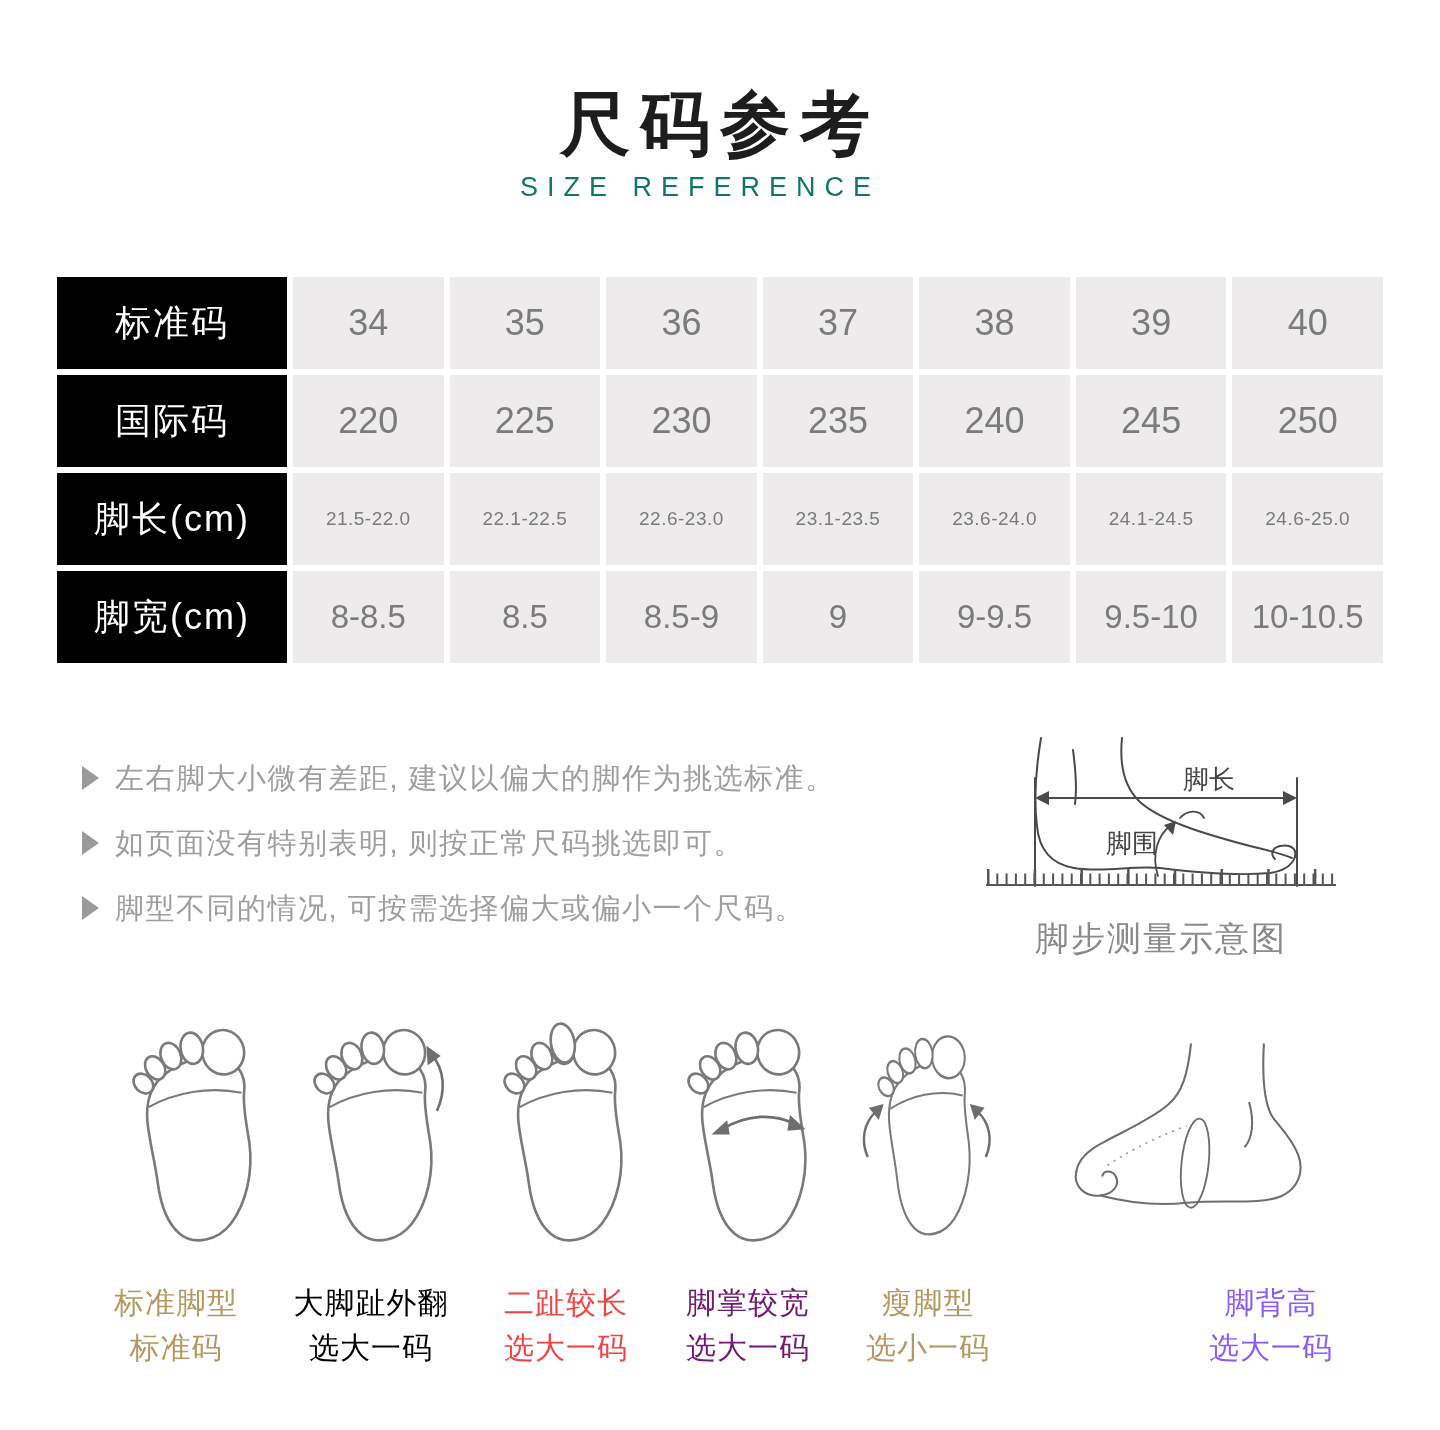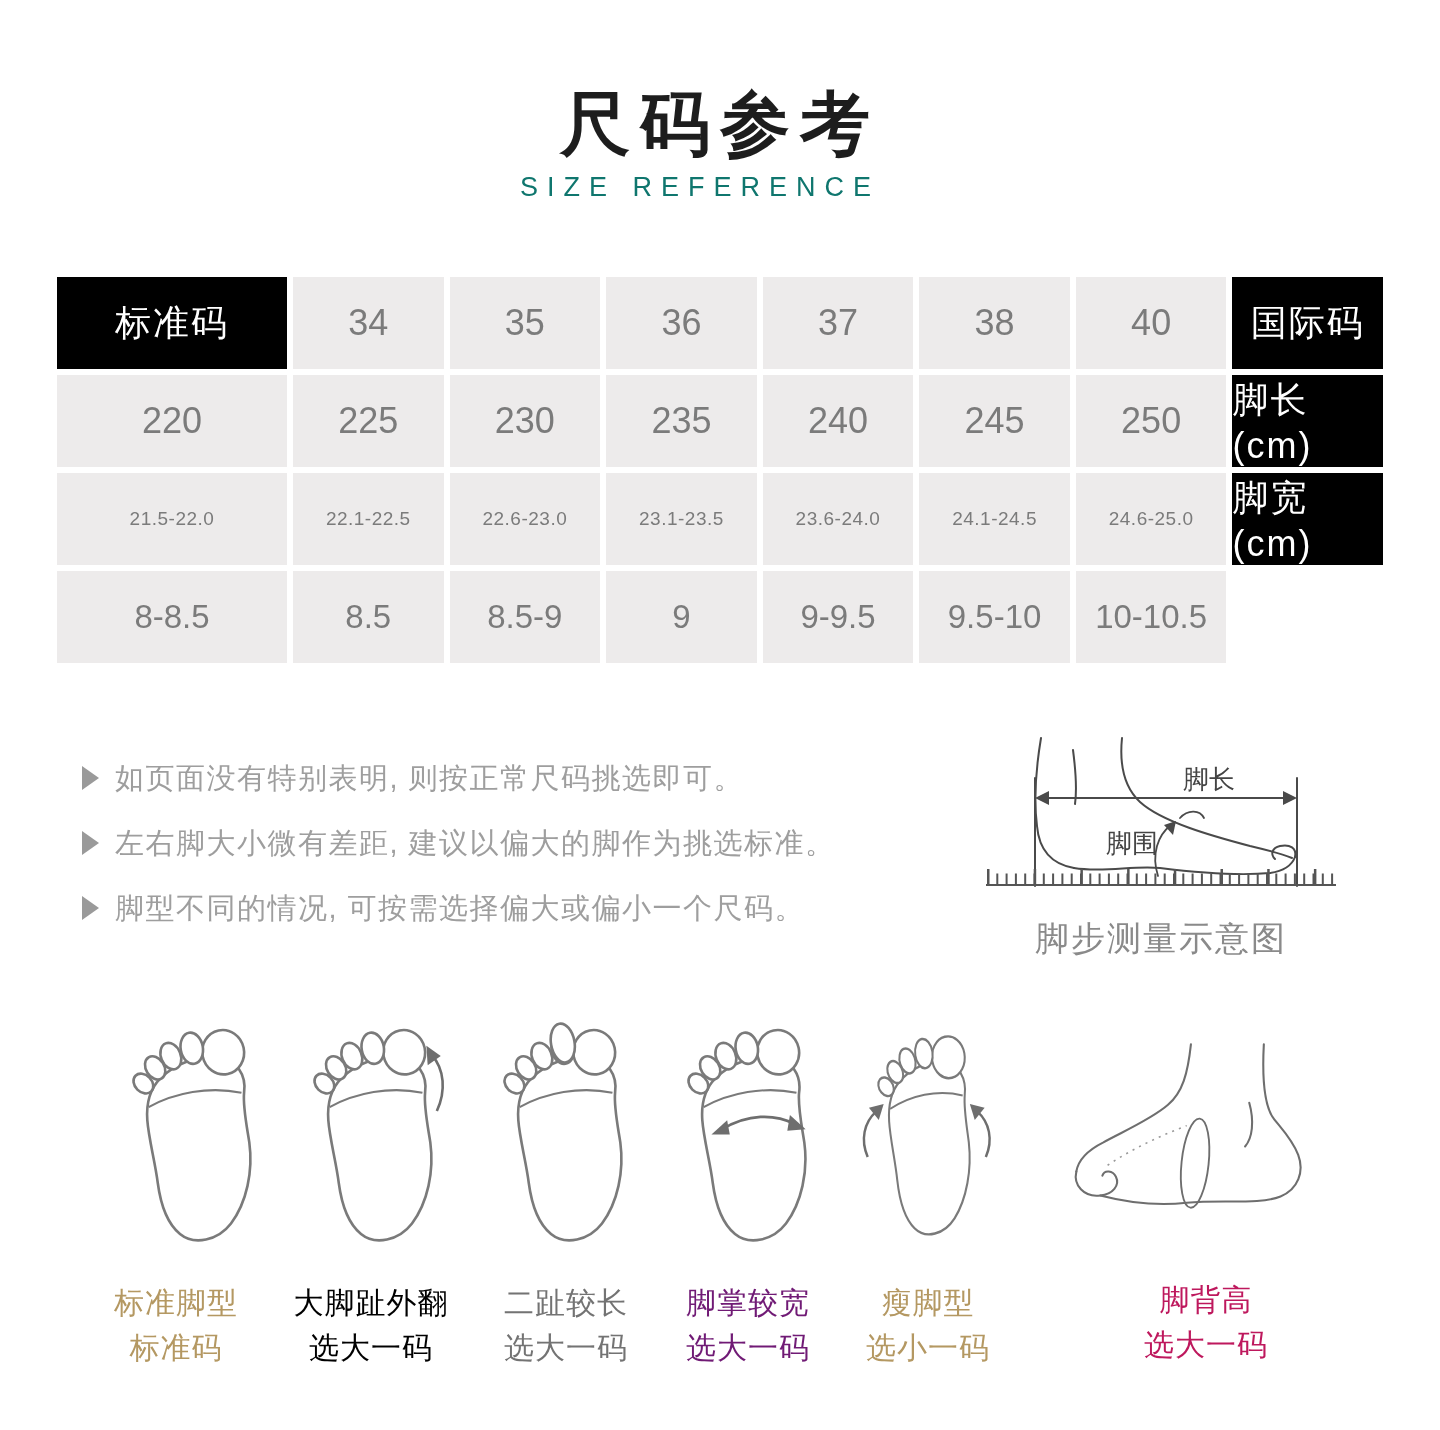--- a/index.html
+++ b/index.html
@@ -60,20 +60,21 @@
   <div class="title">尺码参考</div>
   <div class="subtitle">SIZE REFERENCE</div>
 
   <div class="size-table">
     <div class="t-head">标准码</div>
     <div class="t-cell">34</div>
     <div class="t-cell">35</div>
     <div class="t-cell">36</div>
     <div class="t-cell">37</div>
     <div class="t-cell">38</div>
+    <div class="t-cell">39</div>
     <div class="t-cell">40</div>
 
     <div class="t-head">国际码</div>
     <div class="t-cell">220</div>
     <div class="t-cell">225</div>
     <div class="t-cell">230</div>
     <div class="t-cell">235</div>
     <div class="t-cell">240</div>
     <div class="t-cell">245</div>
     <div class="t-cell">250</div>
@@ -95,27 +96,27 @@
     <div class="t-cell mid">9-9.5</div>
     <div class="t-cell mid">9.5-10</div>
     <div class="t-cell mid">10-10.5</div>
   </div>
 
   <div class="notes">
     <div class="note">
       <svg width="17" height="24" viewBox="0 0 17 24">
           <polygon points="0,0 17,12 0,24" fill="#9a9a9a"></polygon>
         </svg>
-      <span class="note-text">如页面没有特别表明, 则按正常尺码挑选即可。</span>
+      <span class="note-text">左右脚大小微有差距, 建议以偏大的脚作为挑选标准。</span>
     </div>
     <div class="note">
       <svg width="17" height="24" viewBox="0 0 17 24">
           <polygon points="0,0 17,12 0,24" fill="#9a9a9a"></polygon>
         </svg>
-      <span class="note-text">左右脚大小微有差距, 建议以偏大的脚作为挑选标准。</span>
+      <span class="note-text">如页面没有特别表明, 则按正常尺码挑选即可。</span>
     </div>
     <div class="note">
       <svg width="17" height="24" viewBox="0 0 17 24">
           <polygon points="0,0 17,12 0,24" fill="#9a9a9a"></polygon>
         </svg>
       <span class="note-text">脚型不同的情况, 可按需选择偏大或偏小一个尺码。</span>
     </div>
   </div>
 
   <div class="measure">
@@ -207,30 +208,30 @@
   </svg>
 
   <div class="ft-caption" style="left: 176px; color: rgb(180, 152, 98);">
     <div>标准脚型</div>
     <div>标准码</div>
   </div>
   <div class="ft-caption" style="left: 371px; color: #000000;">
     <div>大脚趾外翻</div>
     <div>选大一码</div>
   </div>
-  <div class="ft-caption" style="left: 566px; color: #737373;">
+  <div class="ft-caption" style="left: 566px; color: #ef4444;">
     <div>二趾较长</div>
     <div>选大一码</div>
   </div>
   <div class="ft-caption" style="left: 748px; color: #701a75;">
     <div>脚掌较宽</div>
     <div>选大一码</div>
   </div>
   <div class="ft-caption" style="left: 928px; color: rgb(180, 152, 98);">
     <div>瘦脚型</div>
     <div>选小一码</div>
   </div>
-  <div class="ft-caption" style="left: 1206px; color: #be185d; font-family: Liberation Mono, monospace;">
+  <div class="ft-caption" style="left: 1271px; color: #8b5cf6;">
     <div>脚背高</div>
     <div>选大一码</div>
   </div>
 
 </div>
 
 </body></html>

